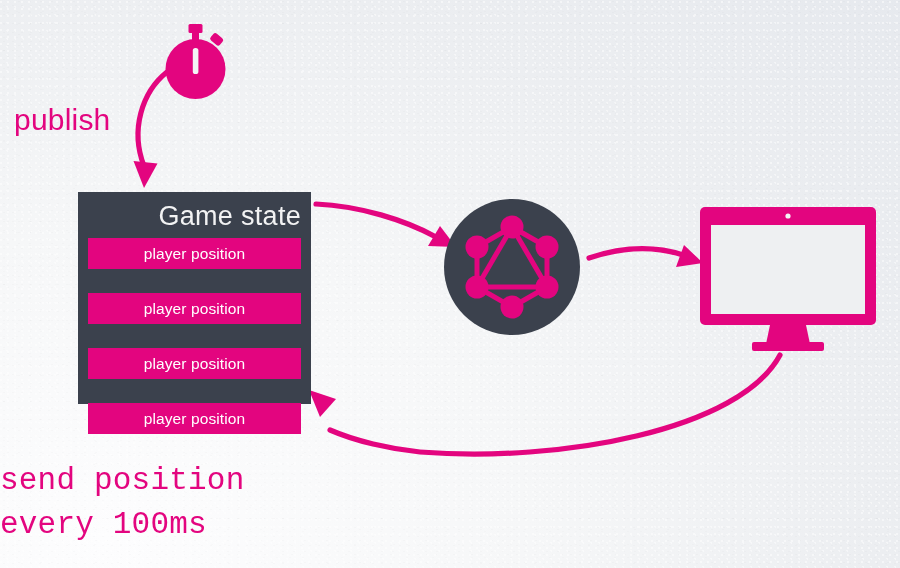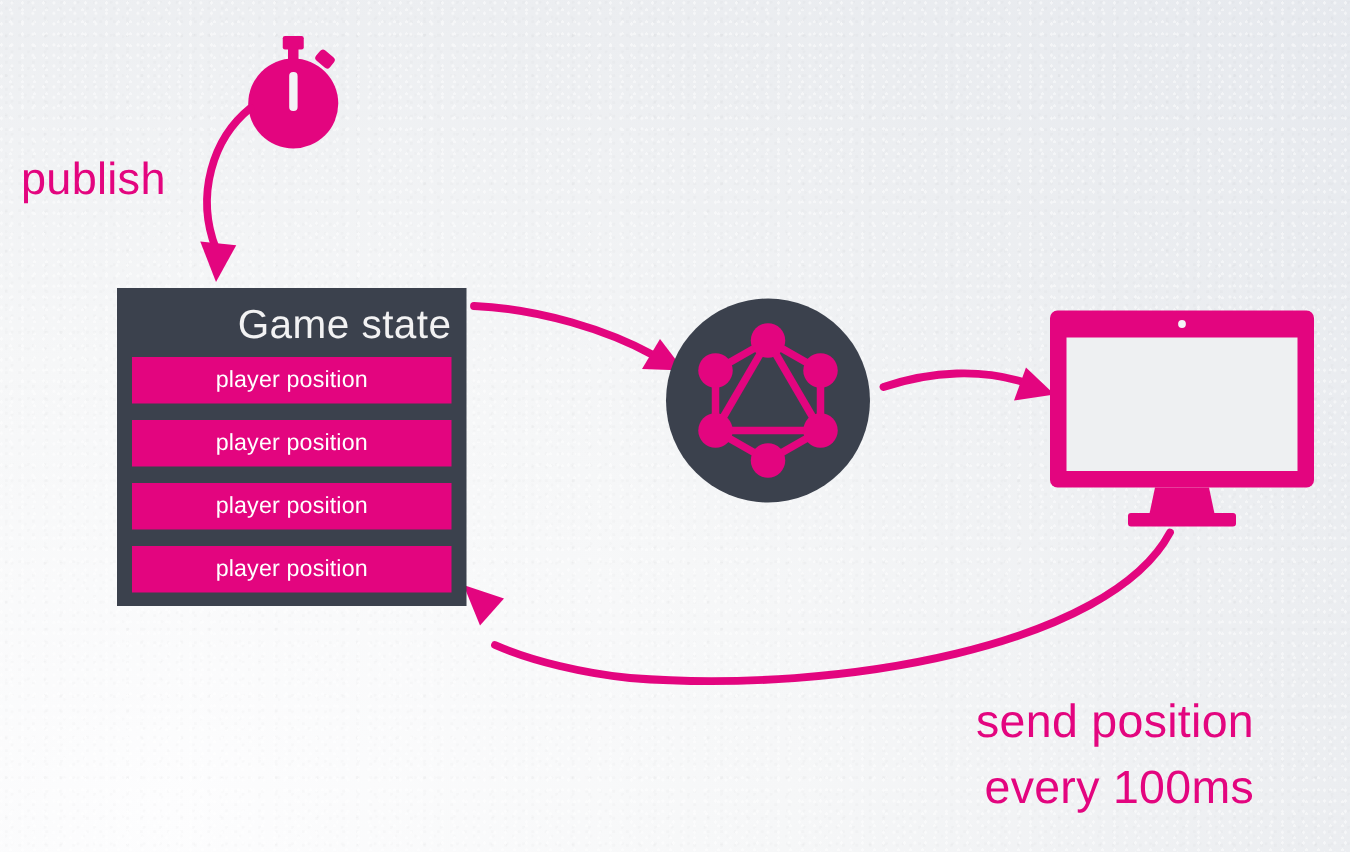--- a/index.html
+++ b/index.html
@@ -56,21 +56,21 @@
     font-weight: 300;
     letter-spacing: .3px;
     text-align: right;
     line-height: 36px;
     height: 38px;
     white-space: nowrap;
   }
   .rows {
     display: flex;
     flex-direction: column;
-    gap: 11px;
+    gap: 24px;
     margin-top: 2px;
   }
   .row {
     background: #e3057f;
     height: 31px;
     line-height: 31px;
     text-align: center;
     color: #ffffff;
     font-size: 15.5px;
     font-weight: 300;
@@ -85,23 +85,23 @@
     font-weight: 300;
     white-space: nowrap;
     letter-spacing: .2px;
   }
   #label-200ms   { left: 232px; top: 25px;  font-size: 30px; }
   #label-trigger { left: 14px;  top: 103px; font-size: 30px; }
   #label-publish { left: 328px; top: 161px; font-size: 30px; }
   #label-gamestate { left: 586px; top: 201px; font-size: 20px; }
   #label-send {
     left: 0px; top: 459px; width: 836px;
-    text-align: right; font-size: 31px; line-height: 44px;
+    text-align: left; font-size: 31px; line-height: 44px; font-family: Liberation Mono, monospace;
   }
-  #label-send .l2 { display: block; padding-left: 12px; }
+  #label-send .l2 { display: block; }
 </style>
 </head>
 <body>
 
 <div id="canvas">
 
   <div id="noise"></div>
 
   <svg id="vector" viewBox="0 0 900 568" width="900" height="568">
 

